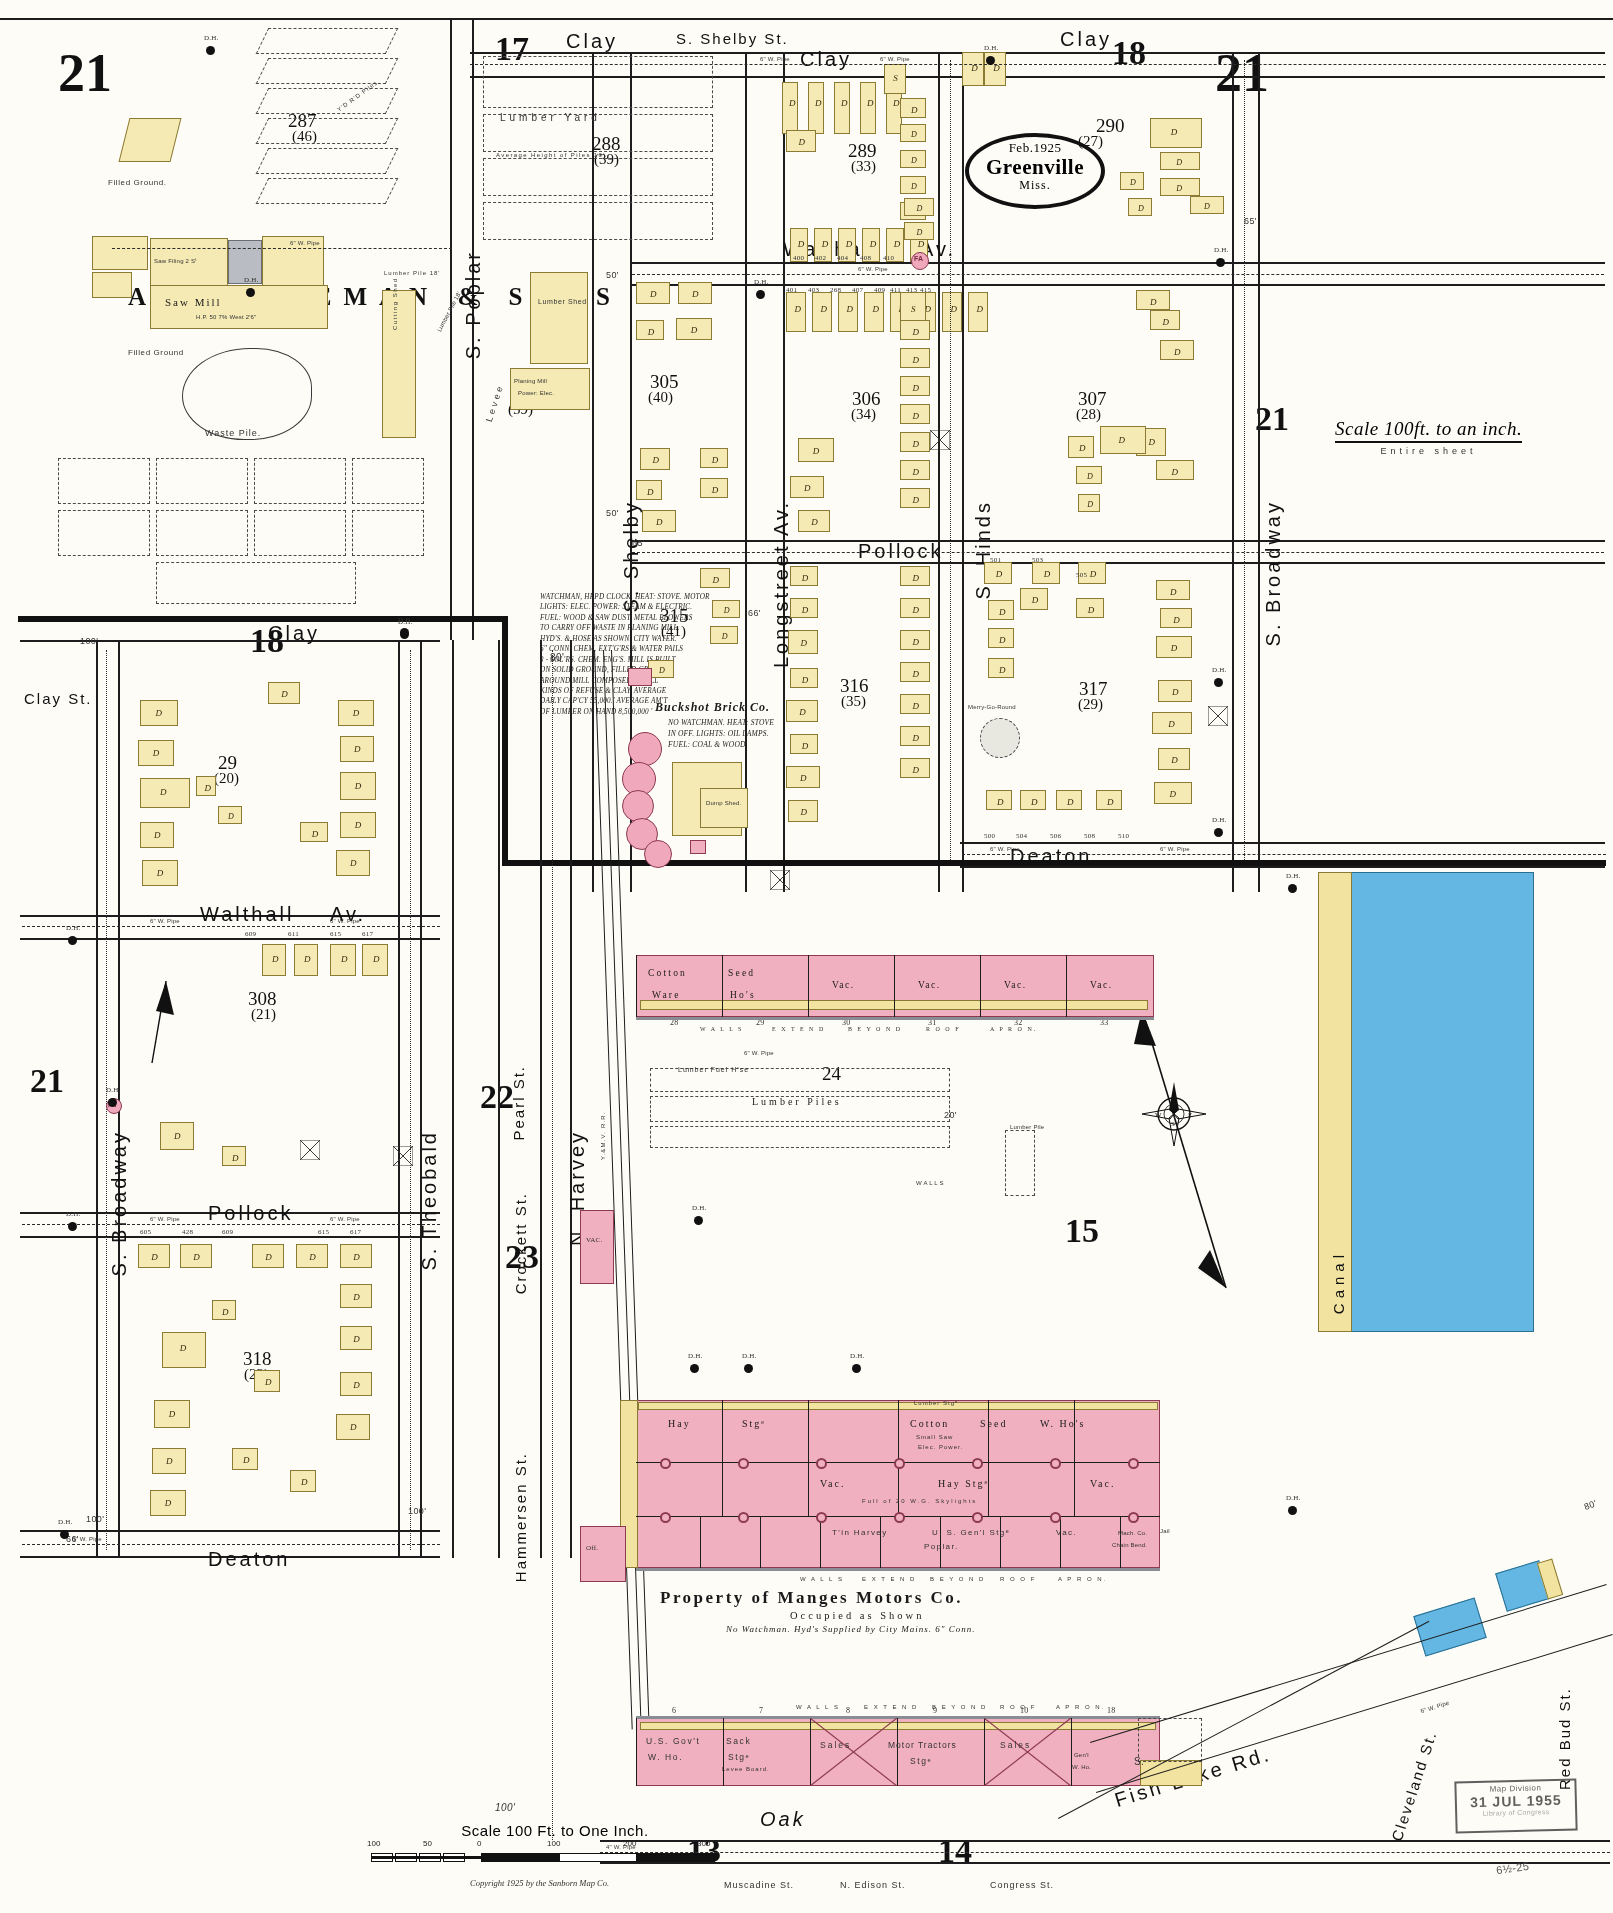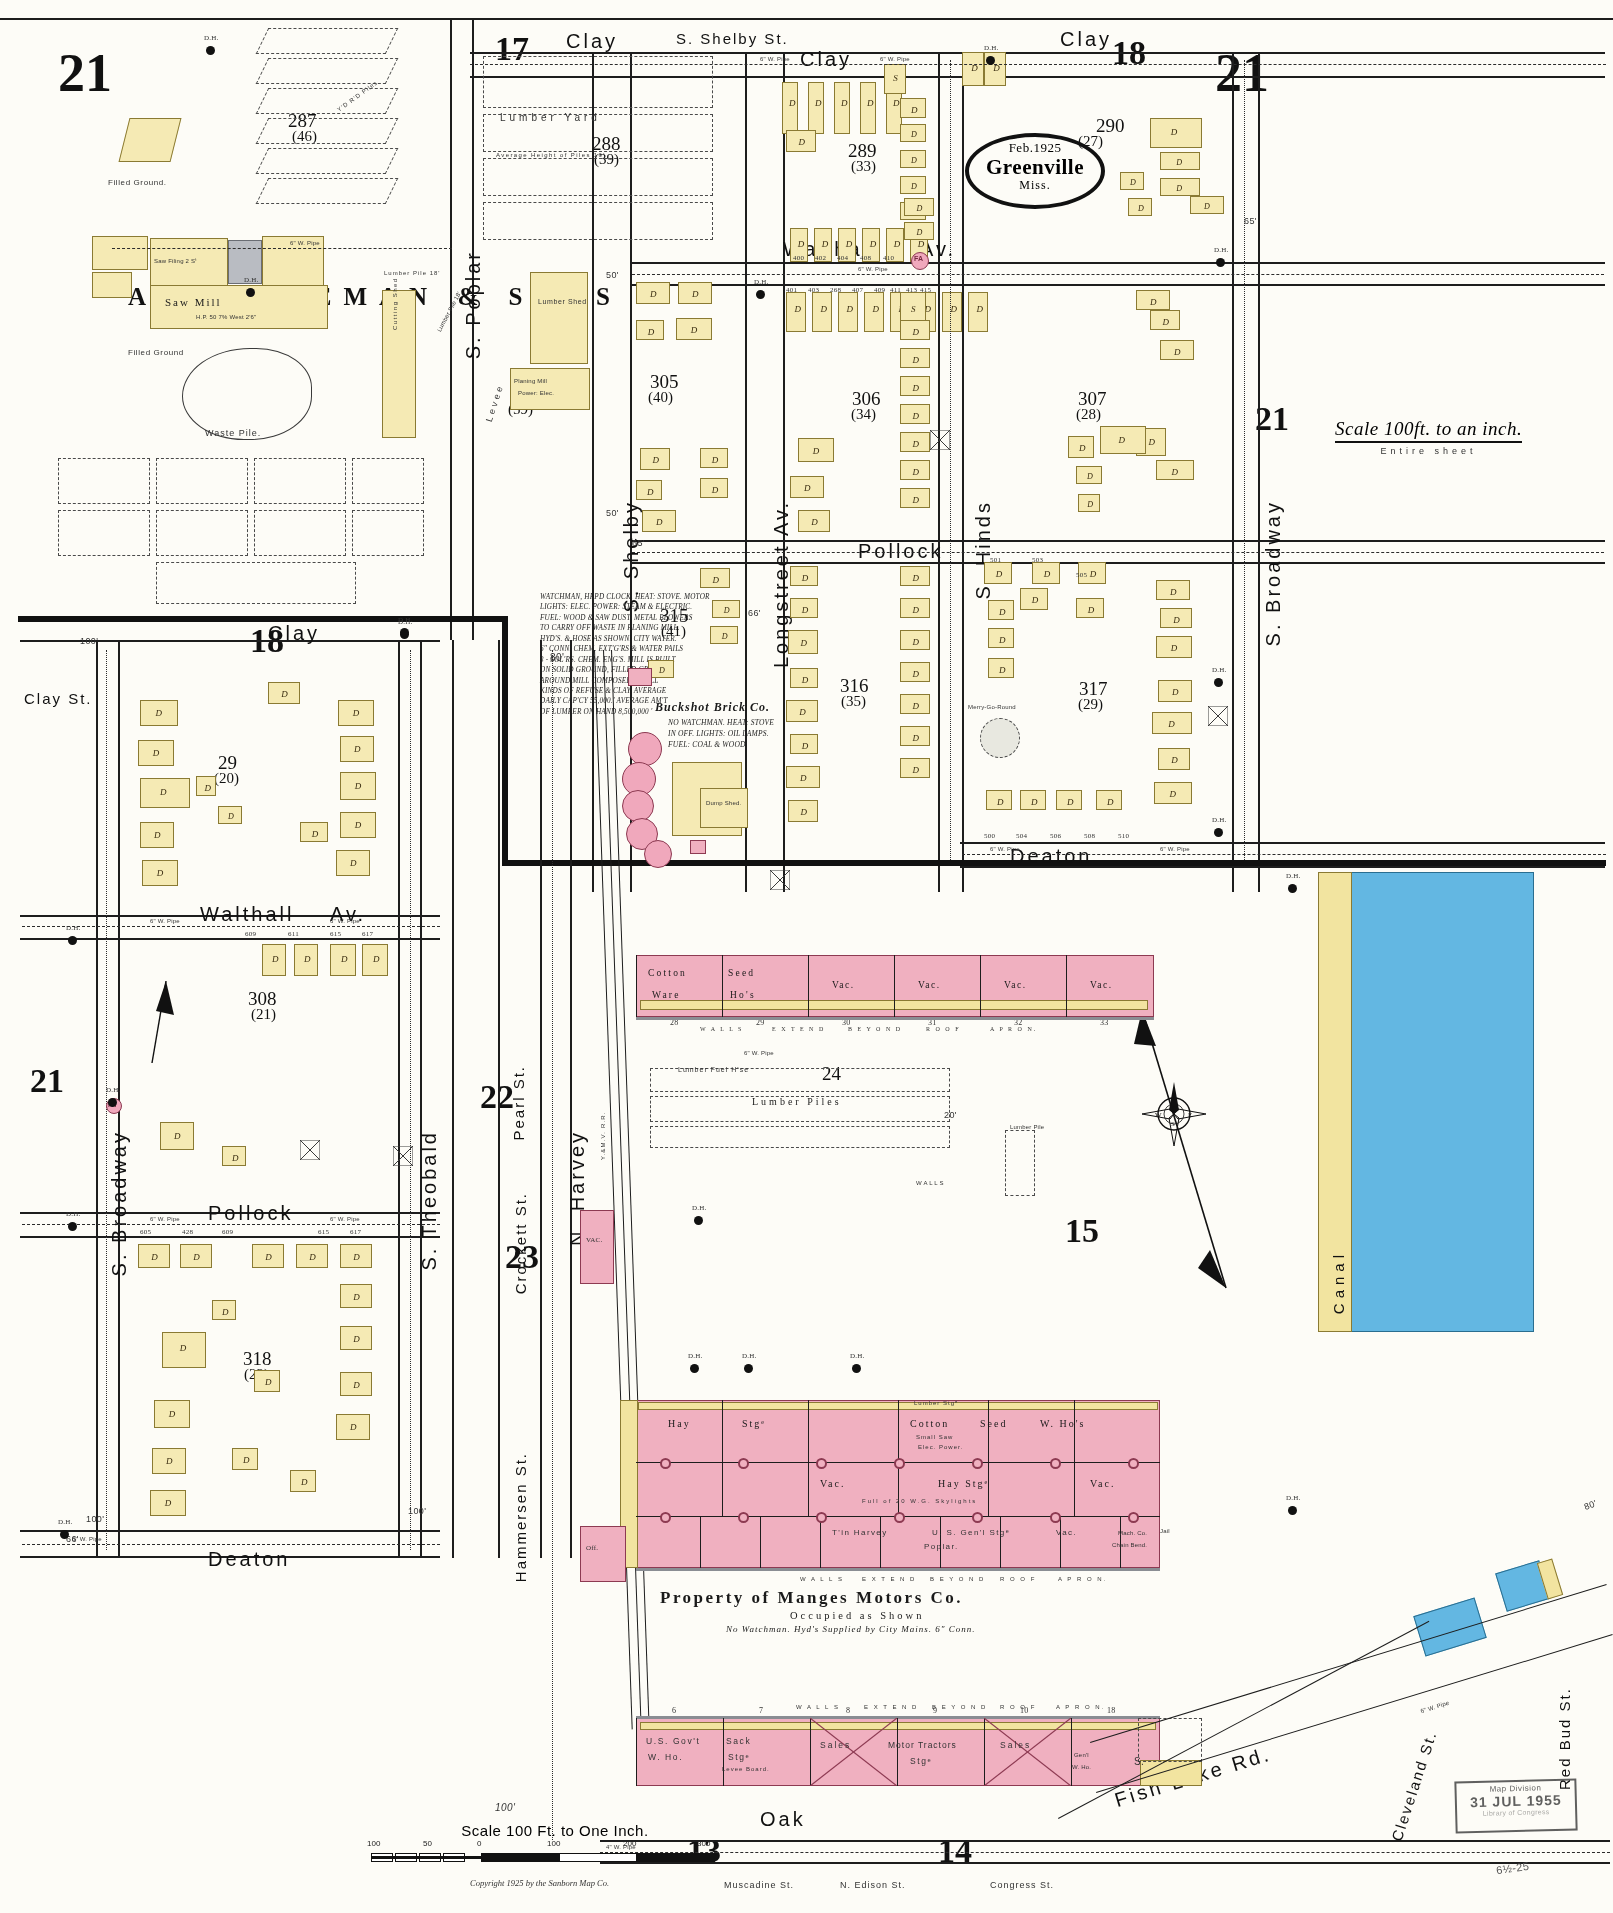--- a/index.html
+++ b/index.html
@@ -168,21 +168,21 @@
   <div class="lbl street" style="left:783px;top:238px;">Walthall</div>
   <div class="lbl street" style="left:920px;top:238px;">Av.</div>
   <div class="lbl street" style="left:200px;top:903px;">Walthall</div>
   <div class="lbl street" style="left:330px;top:903px;">Av.</div>
 
   <div class="lbl street" style="left:858px;top:540px;">Pollock</div>
   <div class="lbl street" style="left:208px;top:1202px;">Pollock</div>
 
   <div class="lbl street" style="left:1010px;top:845px;">Deaton</div>
   <div class="lbl street" style="left:208px;top:1548px;">Deaton</div>
-  <div class="lbl street" style="left:760px;top:1808px;">Oak</div>
+  <div class="lbl street" style="left:760px;top:1808px;font-style:italic;">Oak</div>
 
   <div class="lbl street street-v" style="left:462px;top:250px;transform:rotate(-90deg) translate(-100%,0);">S. Poplar</div>
   <div class="lbl street street-v" style="left:620px;top:500px;transform:rotate(-90deg) translate(-100%,0);">S. Shelby</div>
   <div class="lbl street street-v" style="left:770px;top:500px;transform:rotate(-90deg) translate(-100%,0);">Longstreet Av.</div>
   <div class="lbl street street-v" style="left:972px;top:500px;transform:rotate(-90deg) translate(-100%,0);">S. Hinds</div>
   <div class="lbl street street-v" style="left:1262px;top:500px;transform:rotate(-90deg) translate(-100%,0);">S. Broadway</div>
   <div class="lbl street street-v" style="left:108px;top:1130px;transform:rotate(-90deg) translate(-100%,0);">S. Broadway</div>
   <div class="lbl street street-v" style="left:418px;top:1130px;transform:rotate(-90deg) translate(-100%,0);">S. Theobald</div>
   <div class="lbl street street-v" style="left:566px;top:1130px;transform:rotate(-90deg) translate(-100%,0);">N. Harvey</div>
   <div class="lbl street-sm street-v" style="left:510px;top:1065px;transform:rotate(-90deg) translate(-100%,0);">Pearl St.</div>

